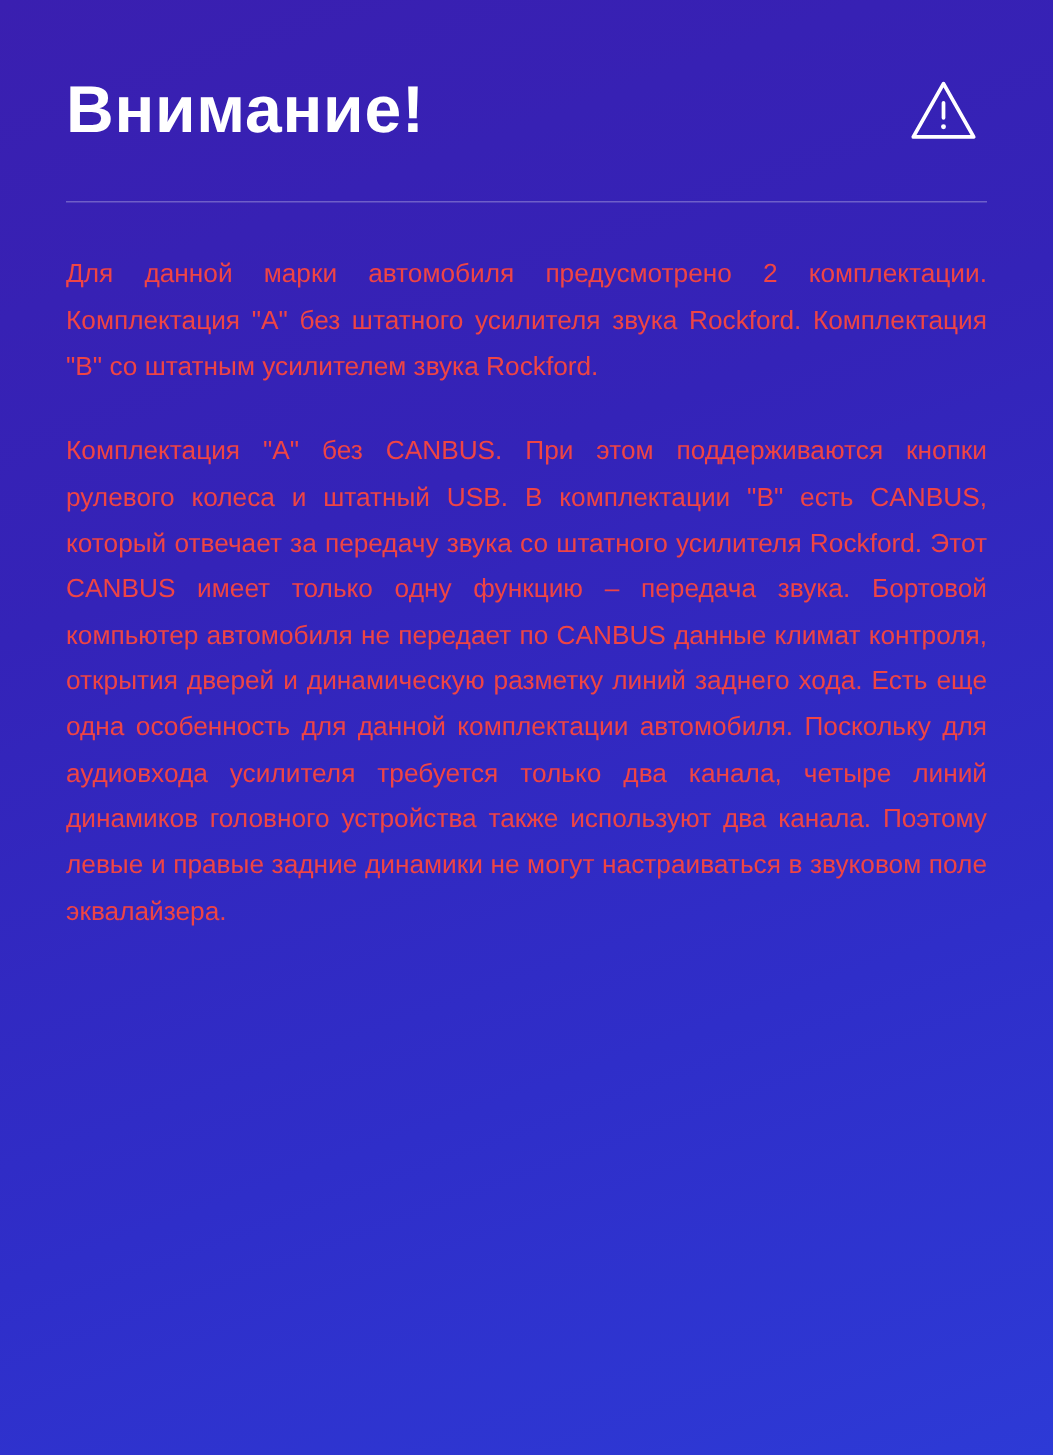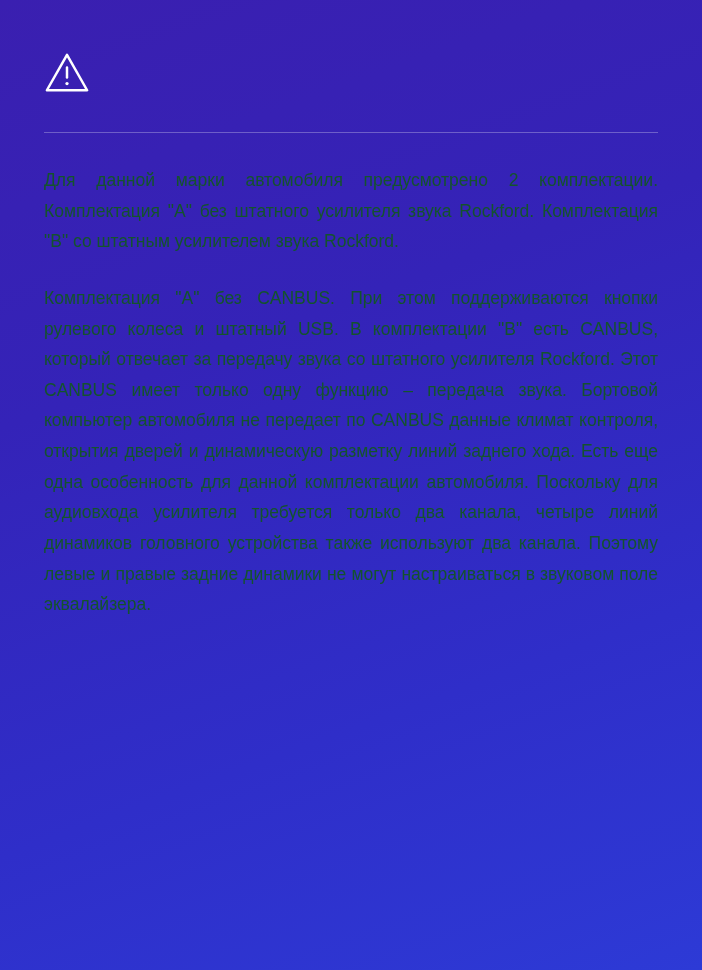--- a/index.html
+++ b/index.html
@@ -48,36 +48,37 @@
   }
   .body-text {
     margin-top: 32px;
   }
   p {
     margin: 0 0 26px 0;
     font-size: 17.5px;
     line-height: 1.75;
     text-align: justify;
     text-justify: inter-word;
-    color: #14532d;
+    color: #ef4444;
   }
   p.highlight {
     color: #46d7f7;
     margin-bottom: 26px;
   }
   p.last {
     margin-bottom: 0;
   }
 </style>
 </head>
 <body>
 
 <div class="page">
 
   <div class="header">
+    <h1 class="title">Внимание!</h1>
     <span class="warn-icon">
       <svg viewBox="0 0 48 48" width="46" height="46" aria-hidden="true">
         <path d="M24 5 L45 42 L3 42 Z" fill="none" stroke="#ffffff" stroke-width="2.6" stroke-linejoin="round"></path>
         <rect x="22.7" y="17" width="2.6" height="13" rx="1.3" fill="#ffffff"></rect>
         <circle cx="24" cy="35" r="1.7" fill="#ffffff"></circle>
       </svg>
     </span>
   </div>
 
   <div class="divider"></div>

